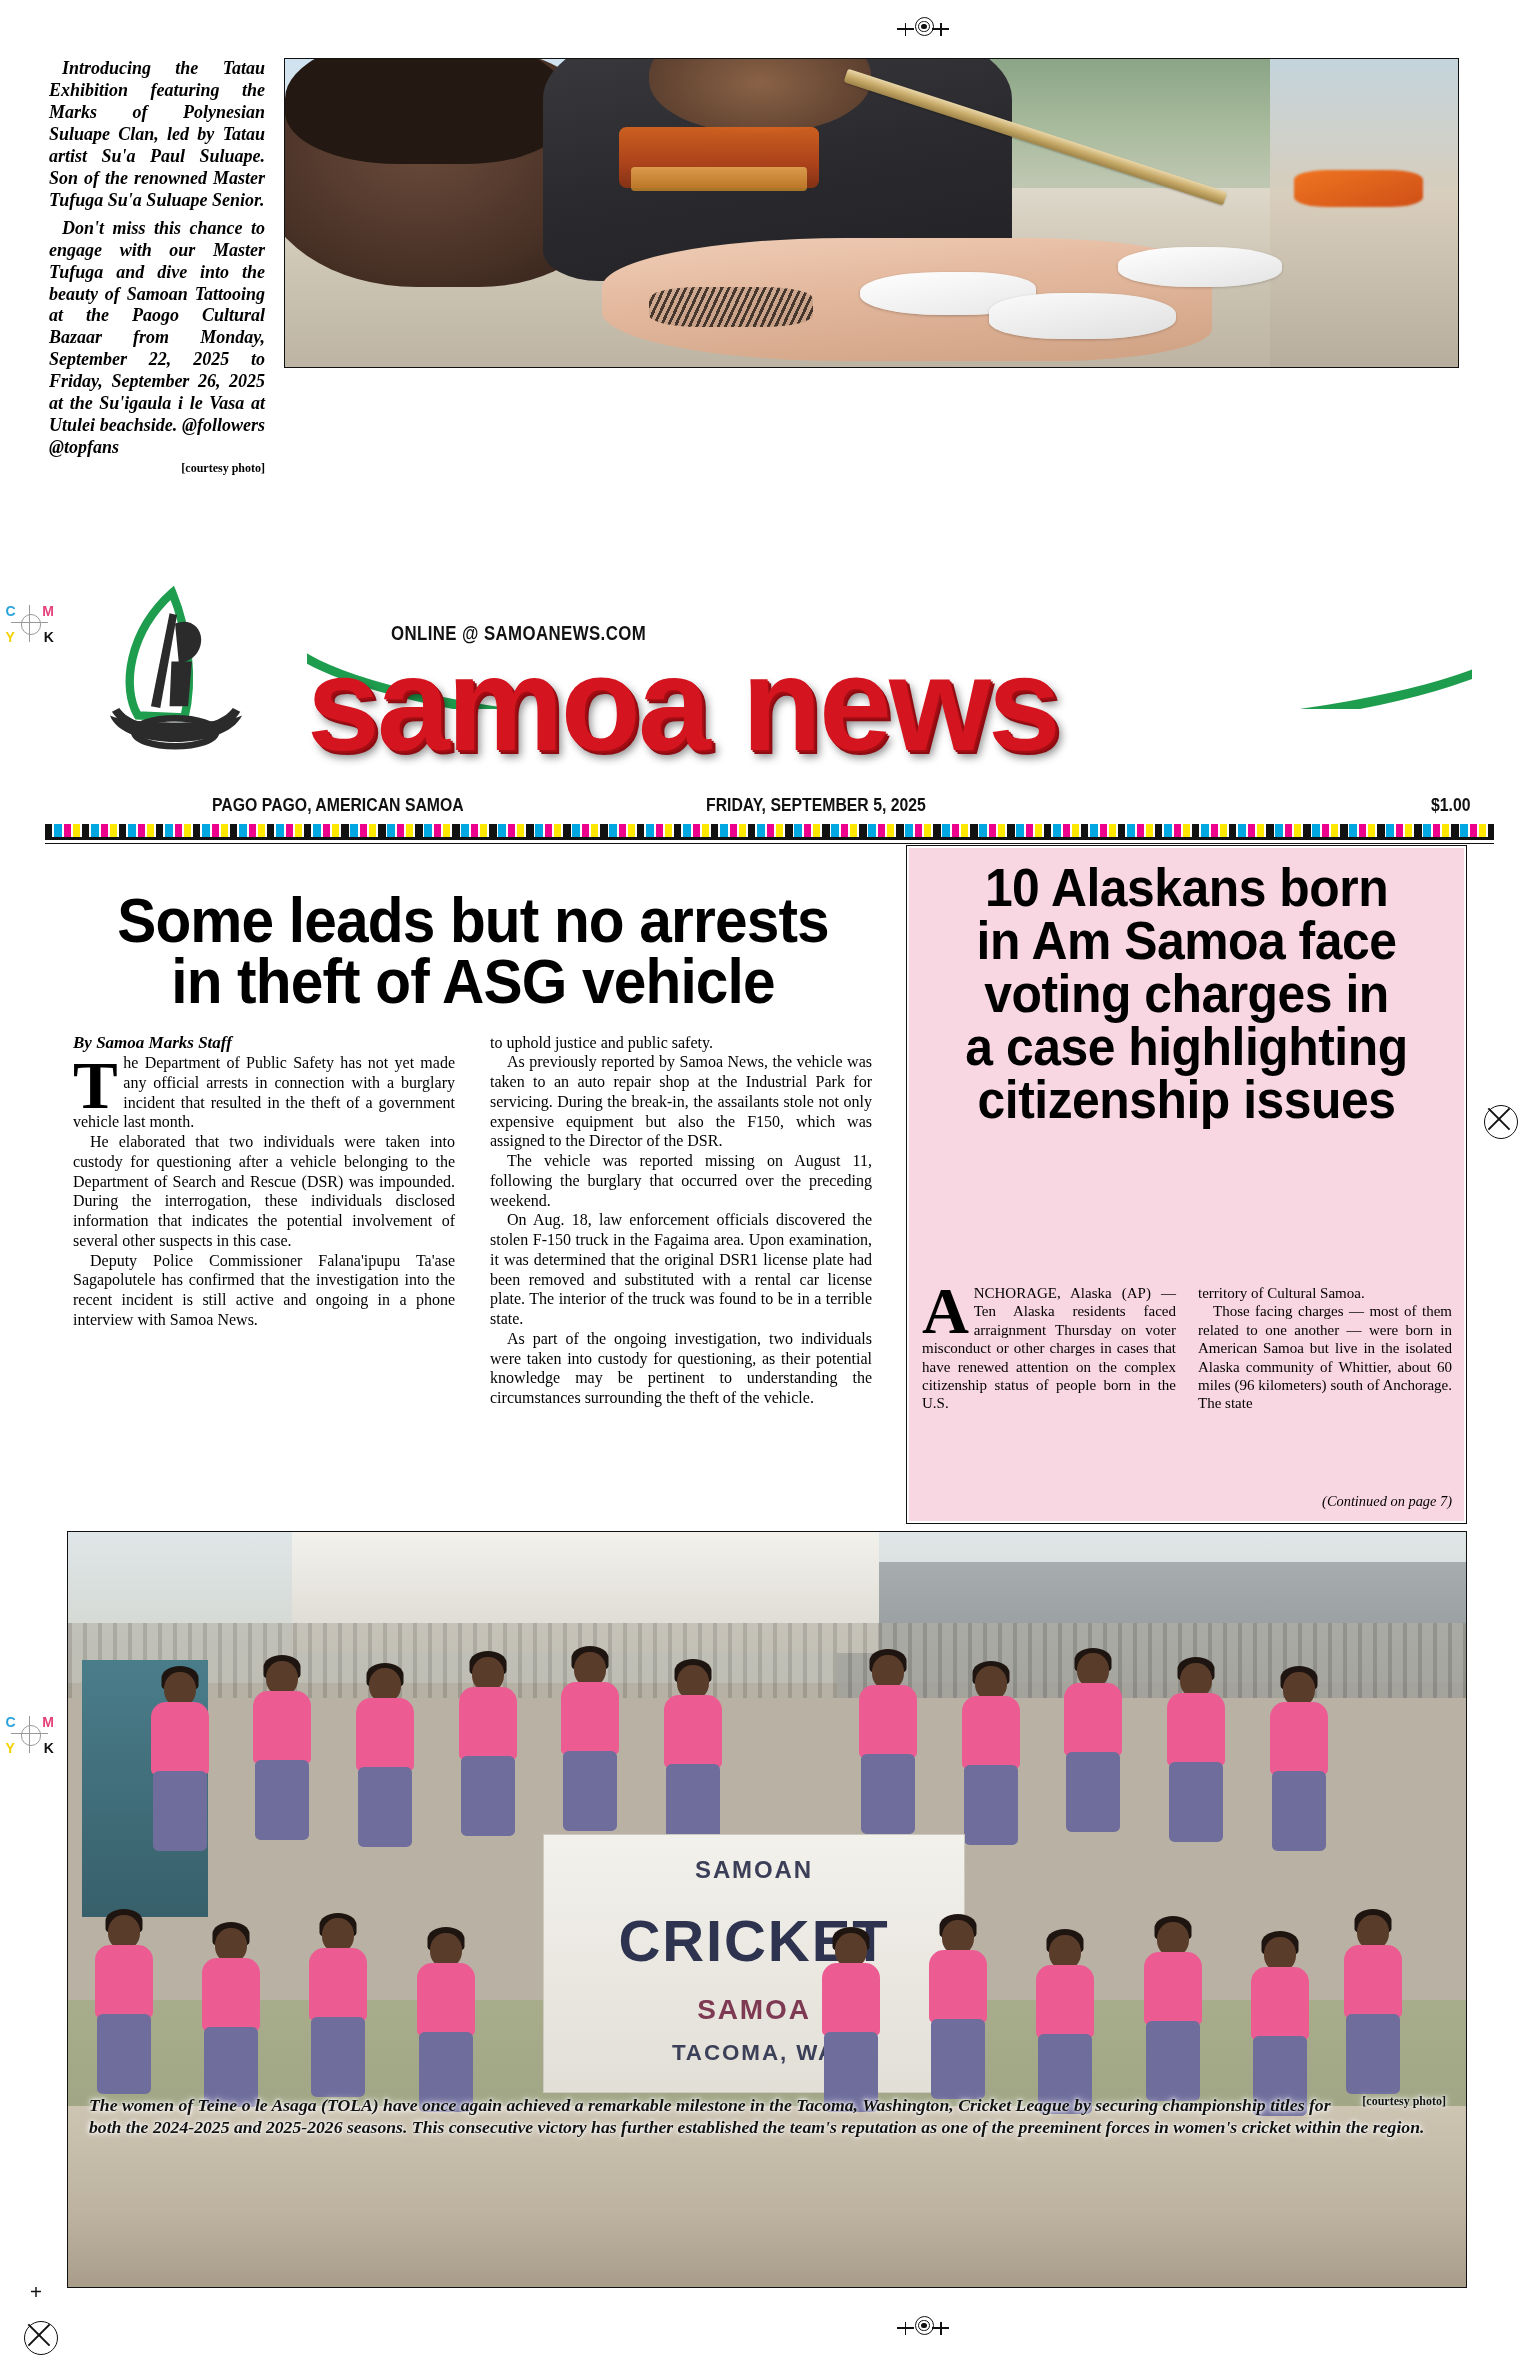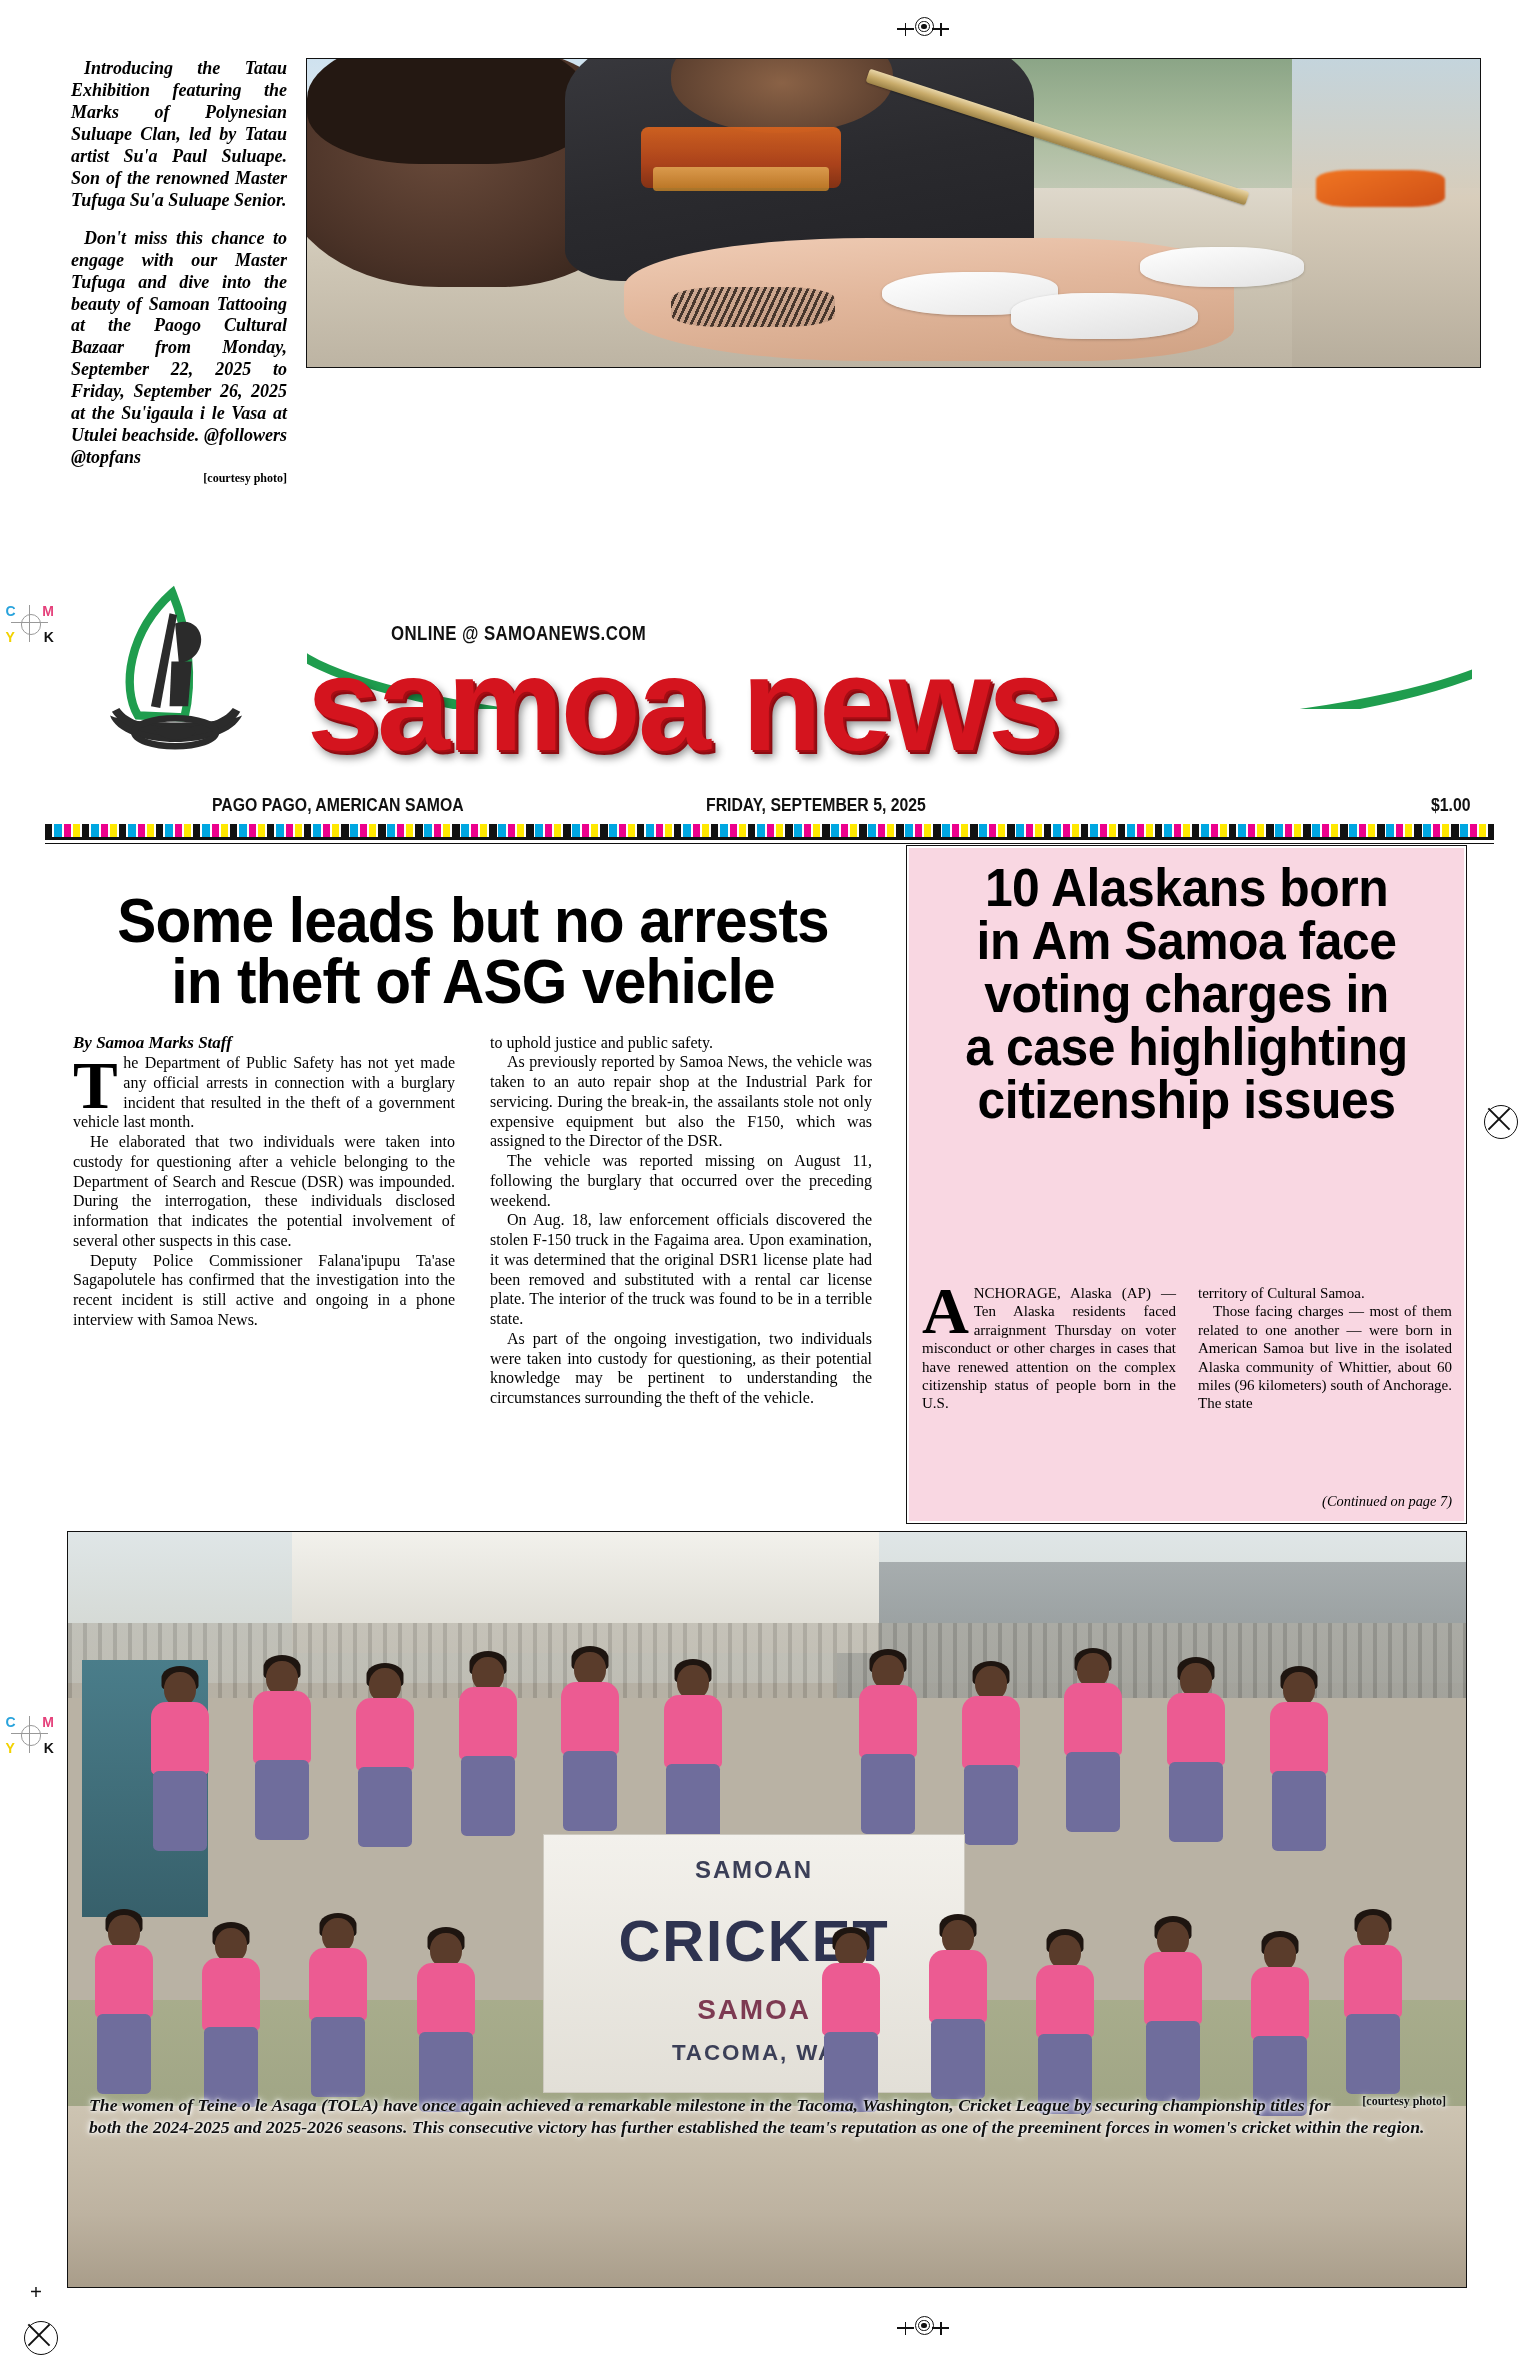--- a/index.html
+++ b/index.html
@@ -29,25 +29,25 @@
   .cmyk .vl{position:absolute;left:25px;top:7.5px;width:0.9px;height:37px;background:#999;}
   .cmyk .hl{position:absolute;left:7.5px;top:25px;width:37px;height:0.9px;background:#999;}
 
   .xmark{position:absolute;width:32px;height:32px;border:1.9px solid #111;border-radius:50%;}
   .xmark:before,.xmark:after{content:"";position:absolute;left:-0.9px;top:12px;width:30px;height:1.9px;background:#111;}
   .xmark:before{transform:rotate(45deg);}
   .xmark:after{transform:rotate(-45deg);}
   .plusmark{position:absolute;font-family:"Liberation Sans",sans-serif;font-size:20.5px;color:#111;line-height:1;}
 
   
-  .promo{position:absolute;left:71px;top:58px;width:1408px;height:238px;}
+  .promo{position:absolute;left:49px;top:58px;width:1408px;height:238px;}
   .promo-text{position:absolute;left:0;top:0;width:216px;
     font-style:italic;font-weight:bold;font-size:18px;line-height:1.22;text-align:justify;color:#000;}
   .promo-text p{margin:0;text-indent:13px;}
-  .promo-text p + p{margin-top:16px;}
+  .promo-text p + p{margin-top:6px;}
   .promo-credit{font-style:normal;font-weight:bold;font-size:12px;display:inline-block;float:right;margin-top:1.9px;}
   .promo-photo{position:absolute;left:235px;top:0;width:1173px;height:308px;border:1.9px solid #111;overflow:hidden;
     background:#c9c4bd;}
 
   
   .ph{position:absolute;inset:0;}
   .ph .sky{position:absolute;left:0;top:0;right:0;height:42%;
     background:linear-gradient(180deg,#cfe2ef 0%,#dfe9ee 55%,#cfd6cf 100%);}
   .ph .bg-trees{position:absolute;left:55%;top:0;right:0;height:45%;
     background:linear-gradient(180deg,#7f9a74 0%,#9fb38e 50%,#c2c8b4 100%);opacity:.85;}

